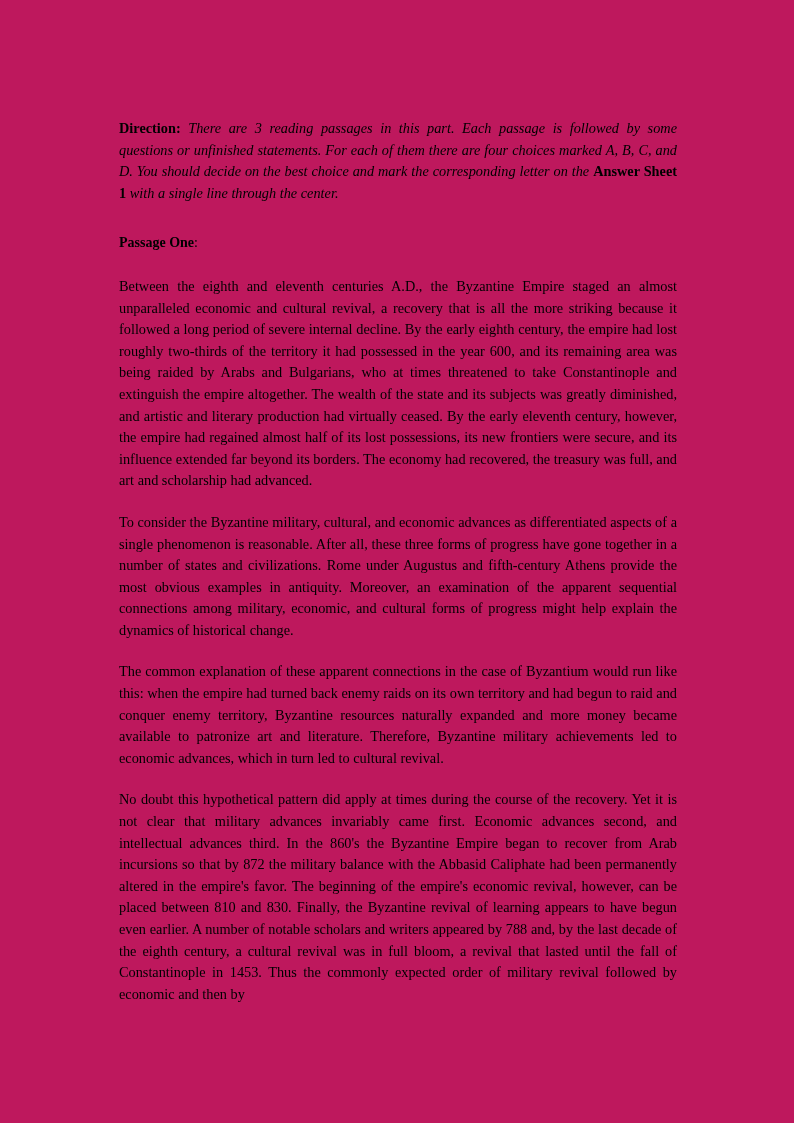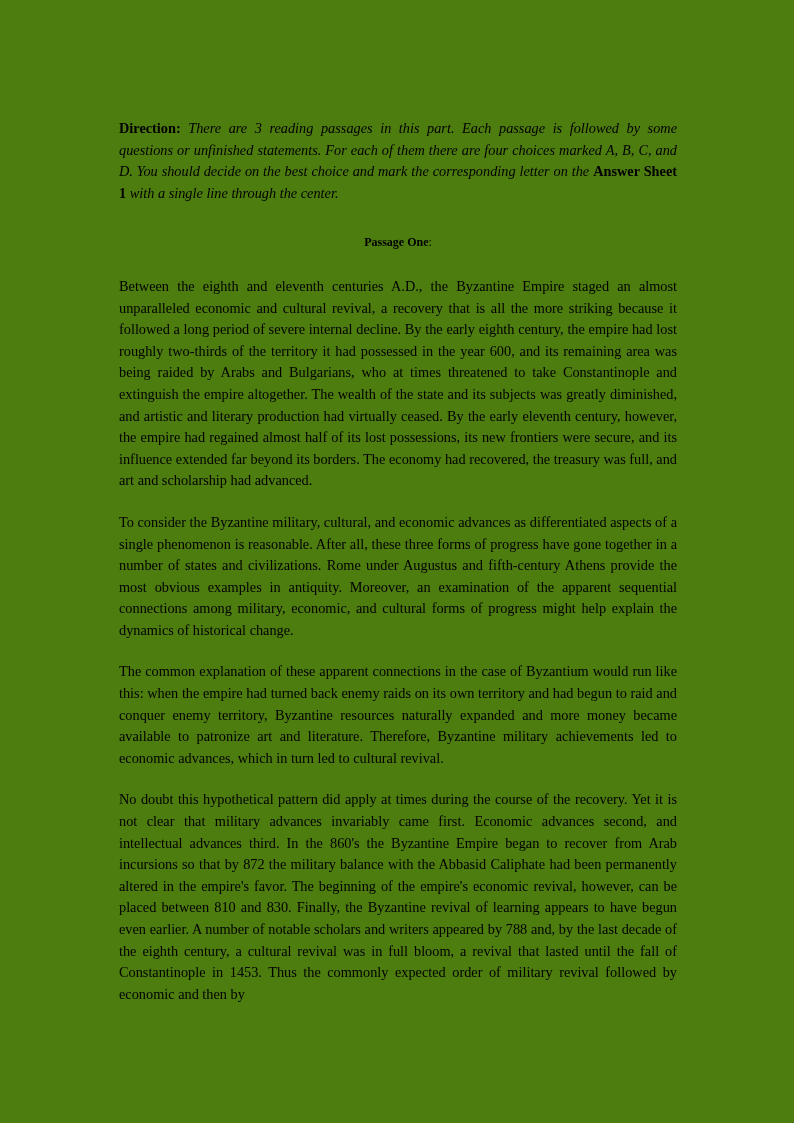--- a/index.html
+++ b/index.html
@@ -12,21 +12,21 @@
     background: #ffffff;
     font-family: "Liberation Serif", "DejaVu Serif", serif;
     color: #000000;
     -webkit-font-smoothing: none;
   }
 
   .page {
     position: relative;
     width: 794px;
     height: 1123px;
-    background: #4d7c0f;
+    background: #be185d;
     box-sizing: border-box;
   }
 
   .content {
     position: absolute;
     left: 119px;
     top: 118px;
     width: 558px;
   }
 
@@ -45,25 +45,25 @@
   .direction-text {
     font-style: italic;
   }
   .answer-sheet {
     font-style: normal;
     font-weight: bold;
   }
 
   
   .heading {
-    font-size: 12px;
+    font-size: 14px;
     line-height: 21.6px;
     font-weight: bold;
     margin: 0;
-    text-align: center;
+    text-align: left;
   }
   .heading .plain {
     font-weight: normal;
   }
   .heading-passage {
     margin: 0 0 22px 0;
   }
   .heading-questions {
     margin: 0 0 25px 0;
   }

